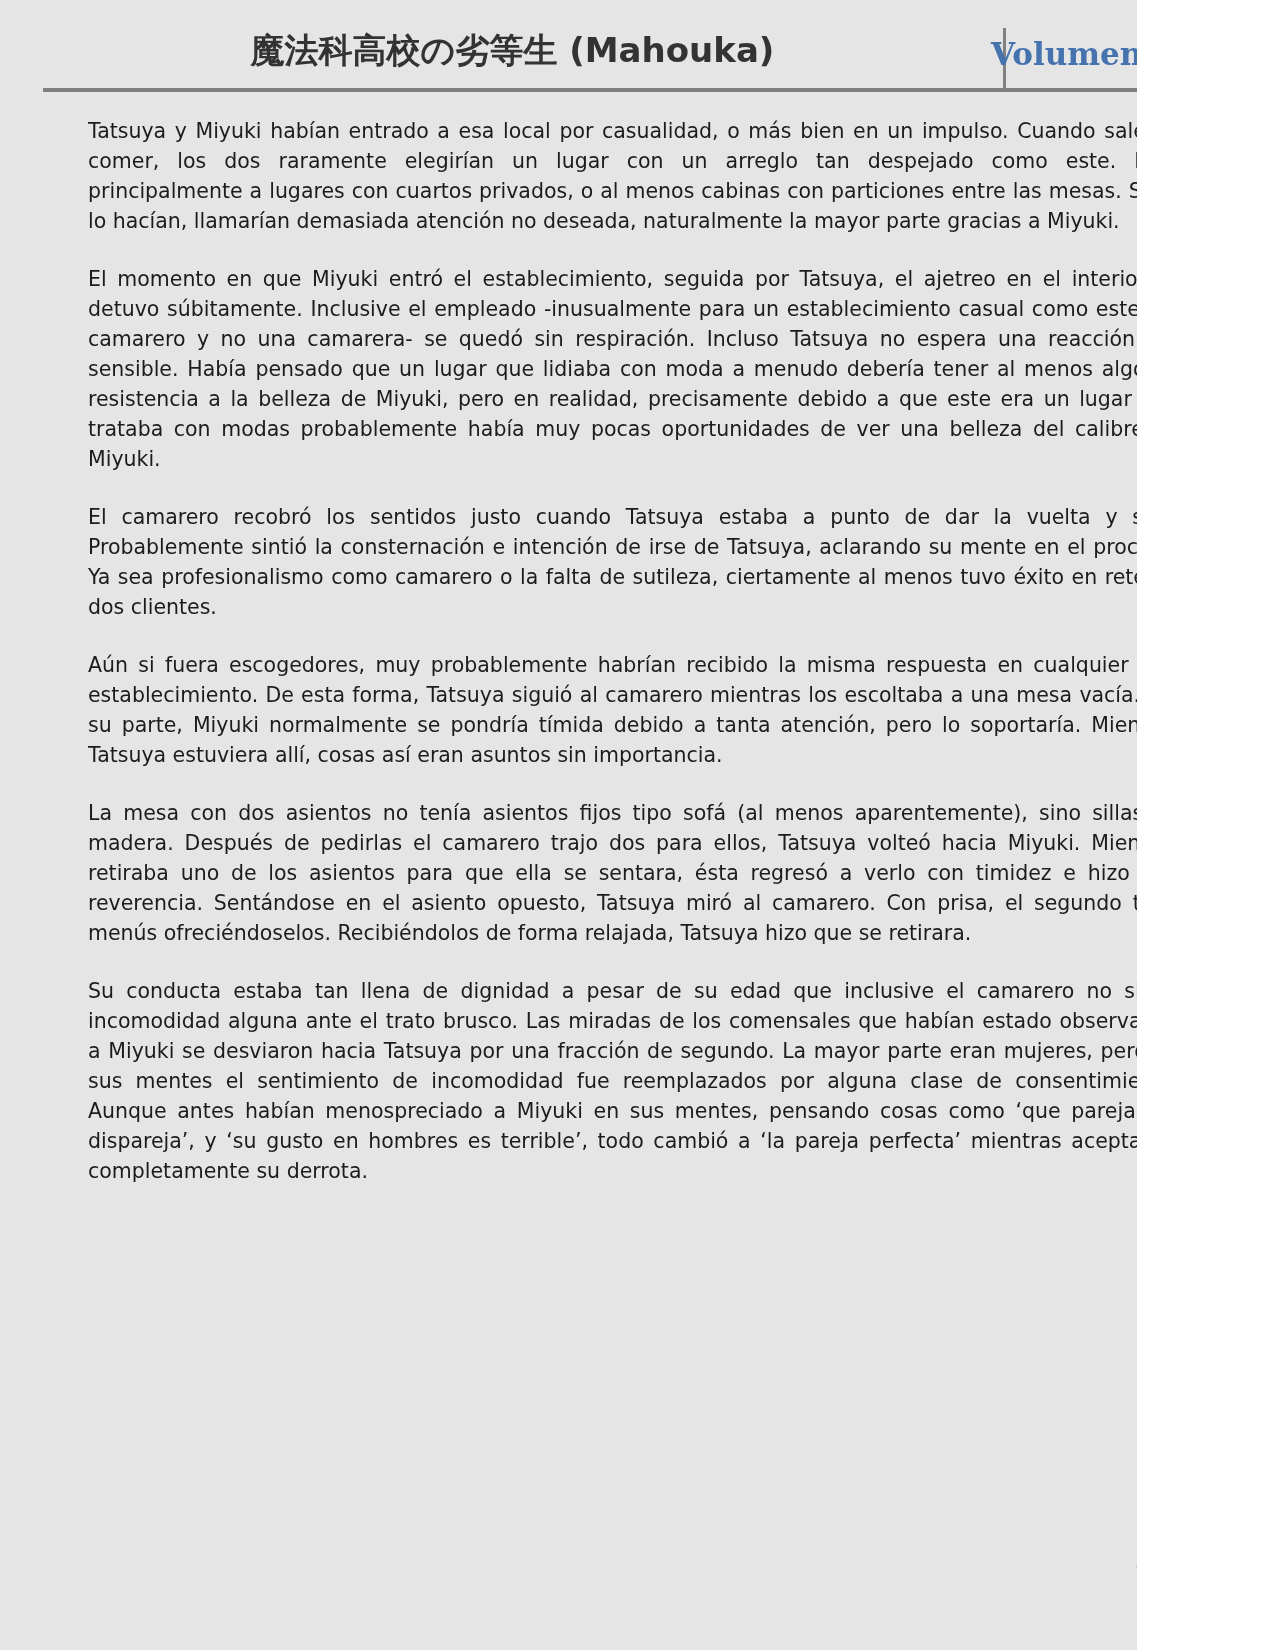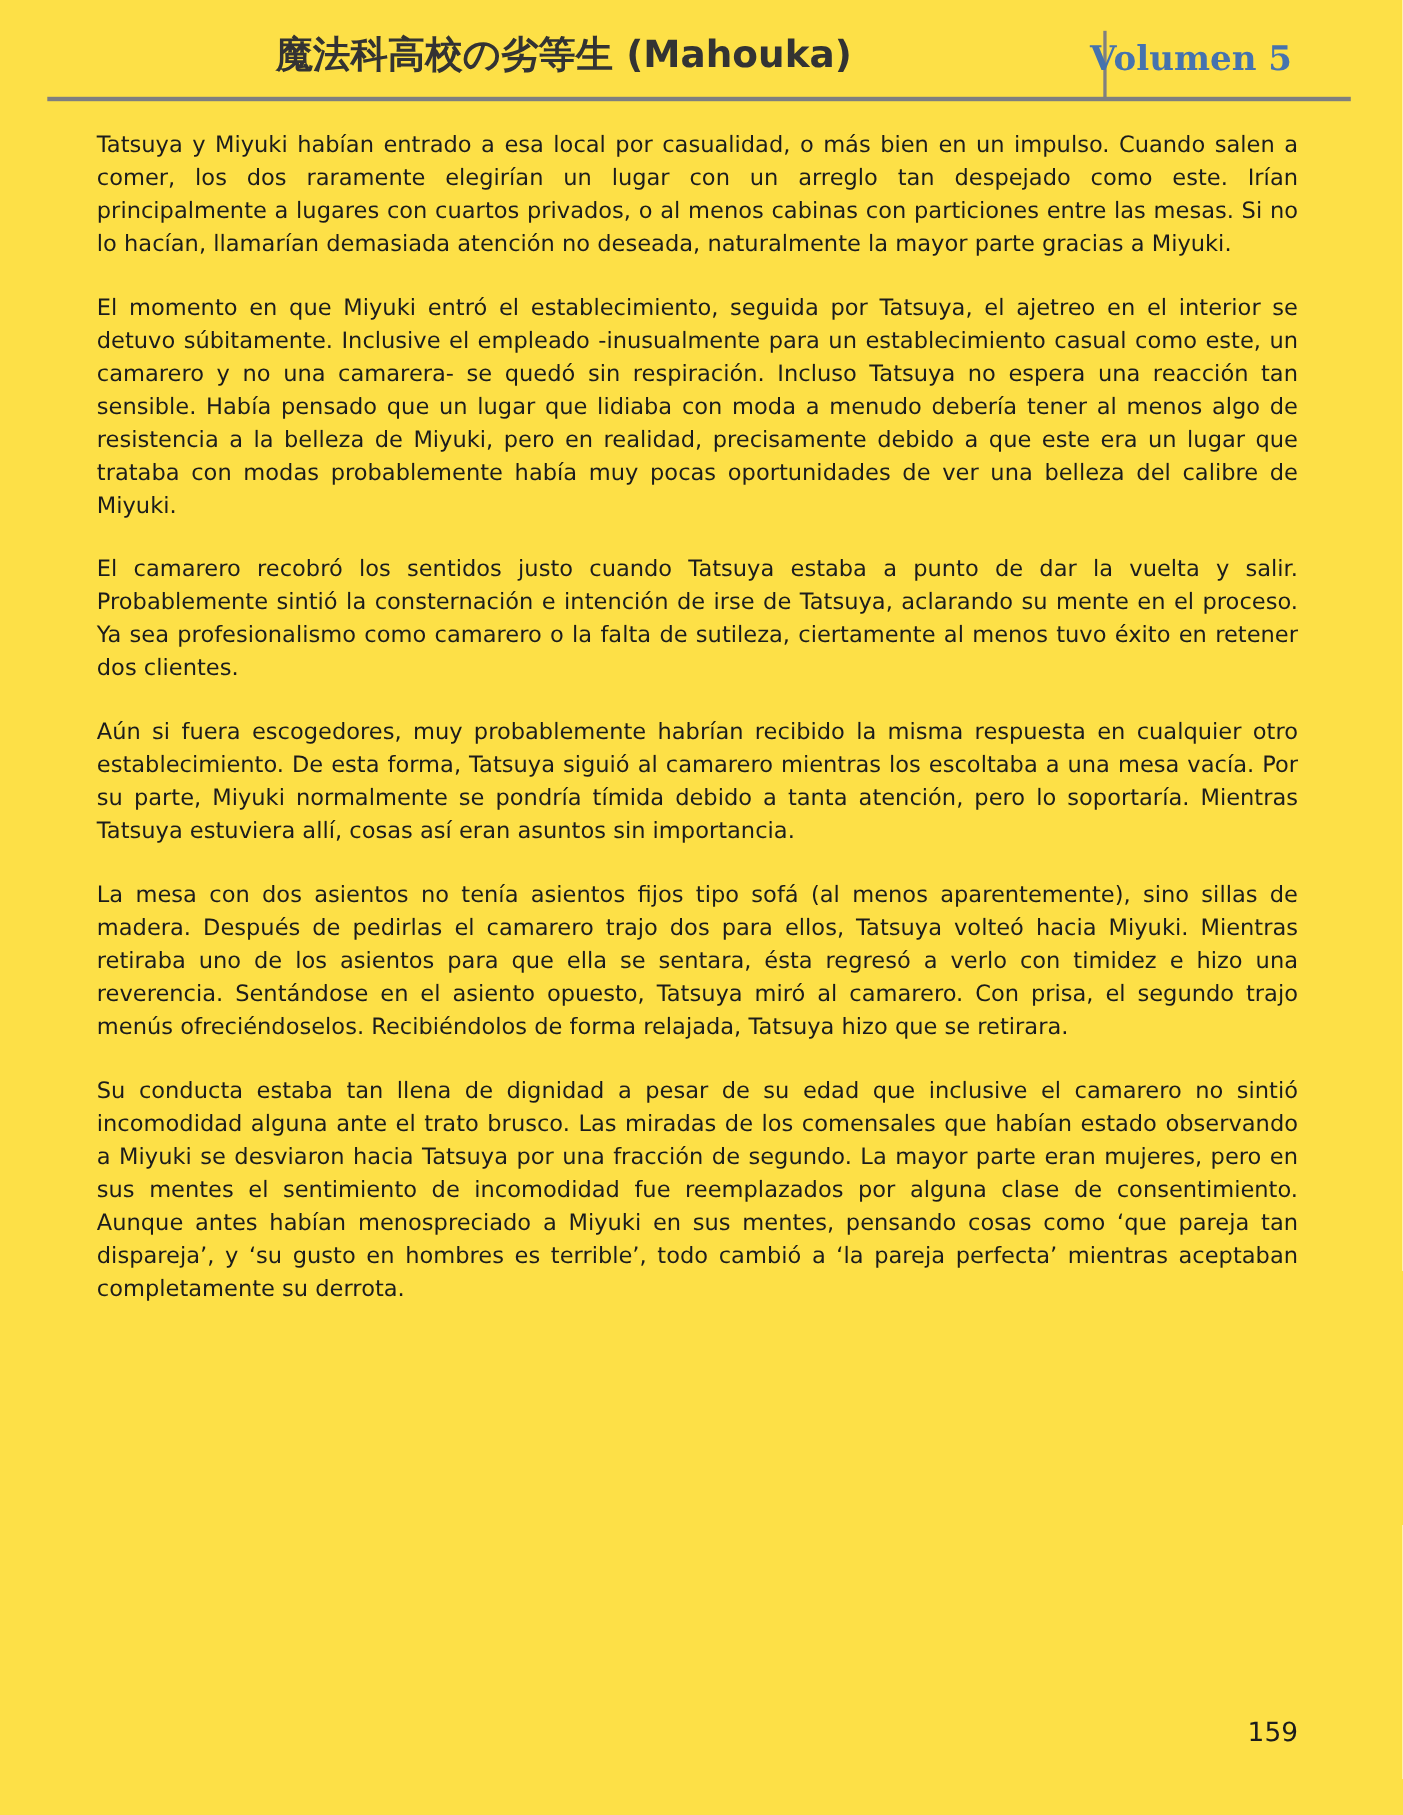--- a/index.html
+++ b/index.html
@@ -8,23 +8,23 @@
     background: #ffffff;
   }
   body {
     width: 1275px;
     height: 1650px;
     position: relative;
     font-family: "DejaVu Sans", sans-serif;
   }
   .page {
     position: relative;
-    width: 1275px;
+    width: 1137px;
     height: 1650px;
-    background: #fde047;
+    background: #e5e5e5;
     overflow: hidden;
   }
 
   
   .header {
     position: absolute;
     top: 0;
     left: 0;
     width: 1275px;
     height: 92px;

